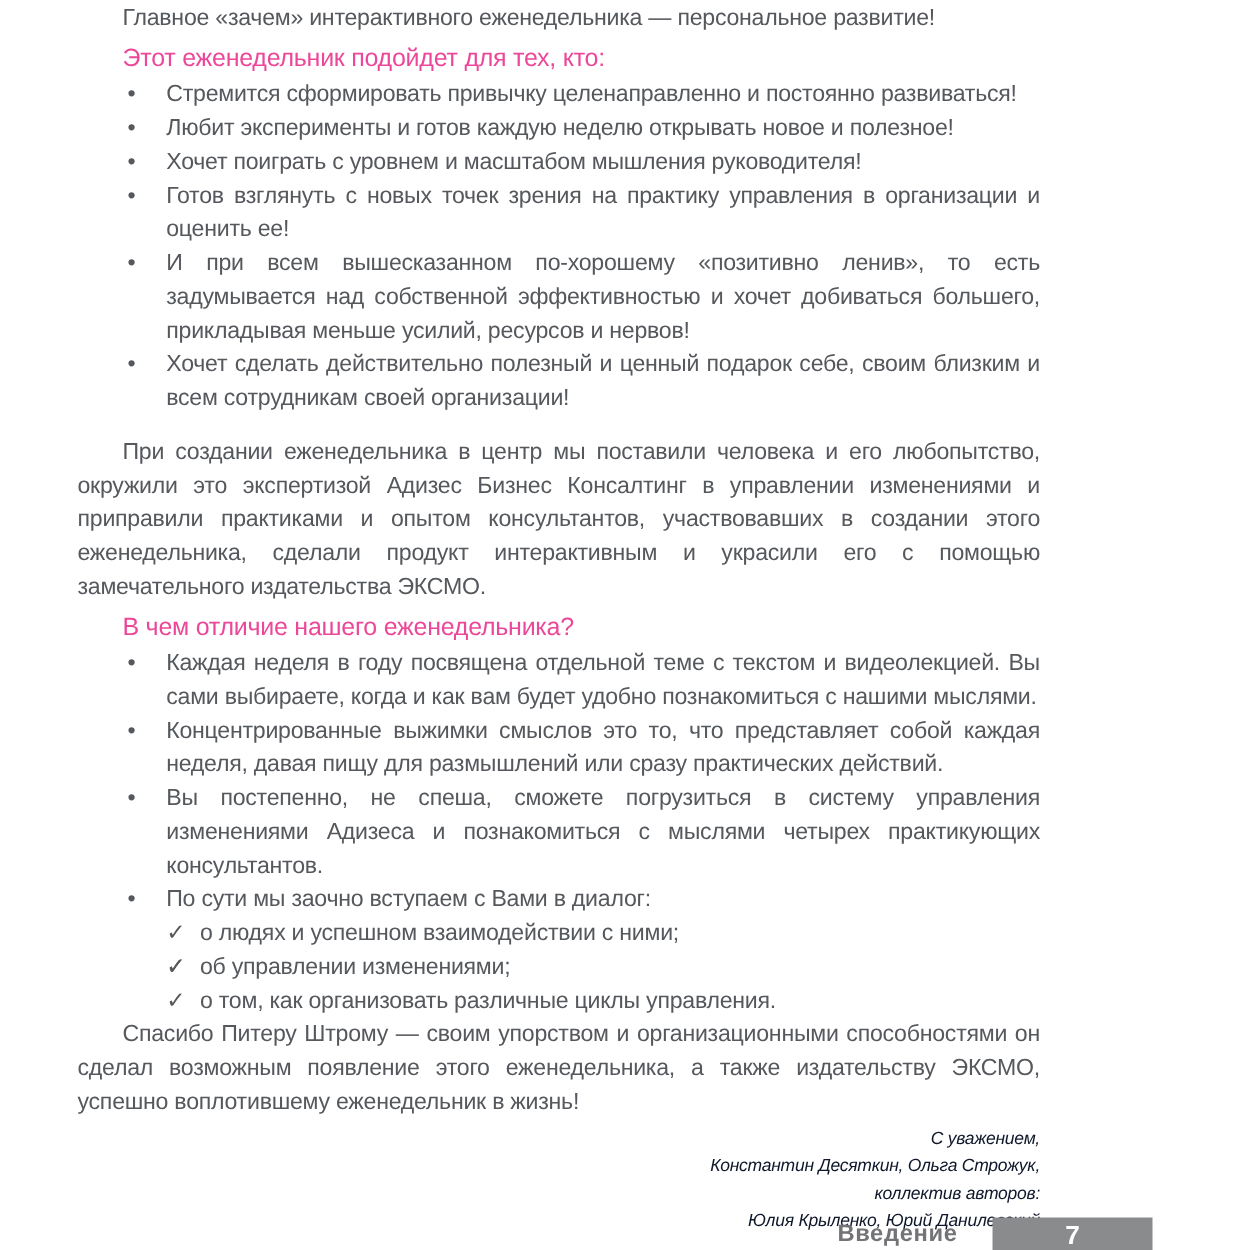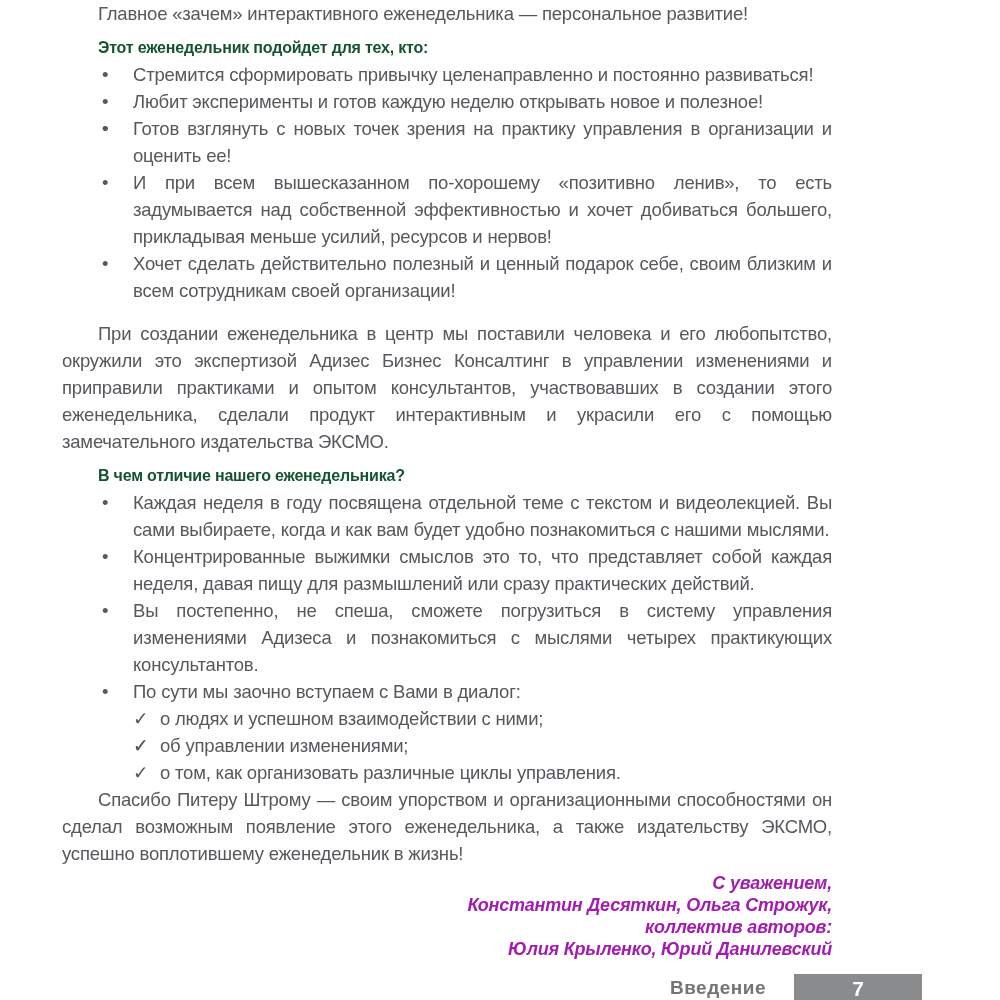--- a/index.html
+++ b/index.html
@@ -24,24 +24,24 @@
     width: 770px;
   }
   .para {
     margin: 0;
     text-align: justify;
     text-indent: 36px;
   }
   .heading {
     margin: 7px 0 0 0;
     padding-left: 36px;
-    font-size: 16px;
+    font-size: 20px;
     line-height: 27px;
-    font-weight: bold;
-    color: #14532d;
+    font-weight: normal;
+    color: #ec4899;
   }
   ul.blist, ul.clist {
     list-style: none;
     margin: 0;
     padding: 0;
   }
   .bullet-item {
     position: relative;
     padding-left: 71px;
     text-align: justify;
@@ -58,24 +58,23 @@
   }
   .check-marker {
     position: absolute;
     left: 71px;
     top: 0;
   }
   .signature {
     margin-top: 5px;
     text-align: right;
     font-style: italic;
-    font-size: 18px;
+    font-size: 14px;
     line-height: 22px;
-    color: #a21caf;
-    font-weight: bold;
+    color: #0f172a;
   }
   .signature p { margin: 0; }
   .footer {
     position: absolute;
     top: 974px;
     right: 78px;
     display: flex;
   }
   .footer-label {
     font-weight: bold;
@@ -113,20 +112,21 @@
       <li class="bullet-item">
         <span class="bullet-marker">•</span>
         <span>Стремится сформировать привычку целенаправленно и постоянно развиваться!</span>
       </li>
       <li class="bullet-item">
         <span class="bullet-marker">•</span>
         <span>Любит эксперименты и готов каждую неделю открывать новое и полезное!</span>
       </li>
       <li class="bullet-item">
         <span class="bullet-marker">•</span>
+        <span>Хочет поиграть с уровнем и масштабом мышления руководителя!</span>
       </li>
       <li class="bullet-item">
         <span class="bullet-marker">•</span>
         <span>Готов взглянуть с новых точек зрения на практику управления в организации и оценить ее!</span>
       </li>
       <li class="bullet-item">
         <span class="bullet-marker">•</span>
         <span>И при всем вышесказанном по-хорошему «позитивно ленив», то есть задумывается над собственной эффективностью и хочет добиваться большего, прикладывая меньше усилий, ресурсов и нервов!</span>
       </li>
       <li class="bullet-item">

